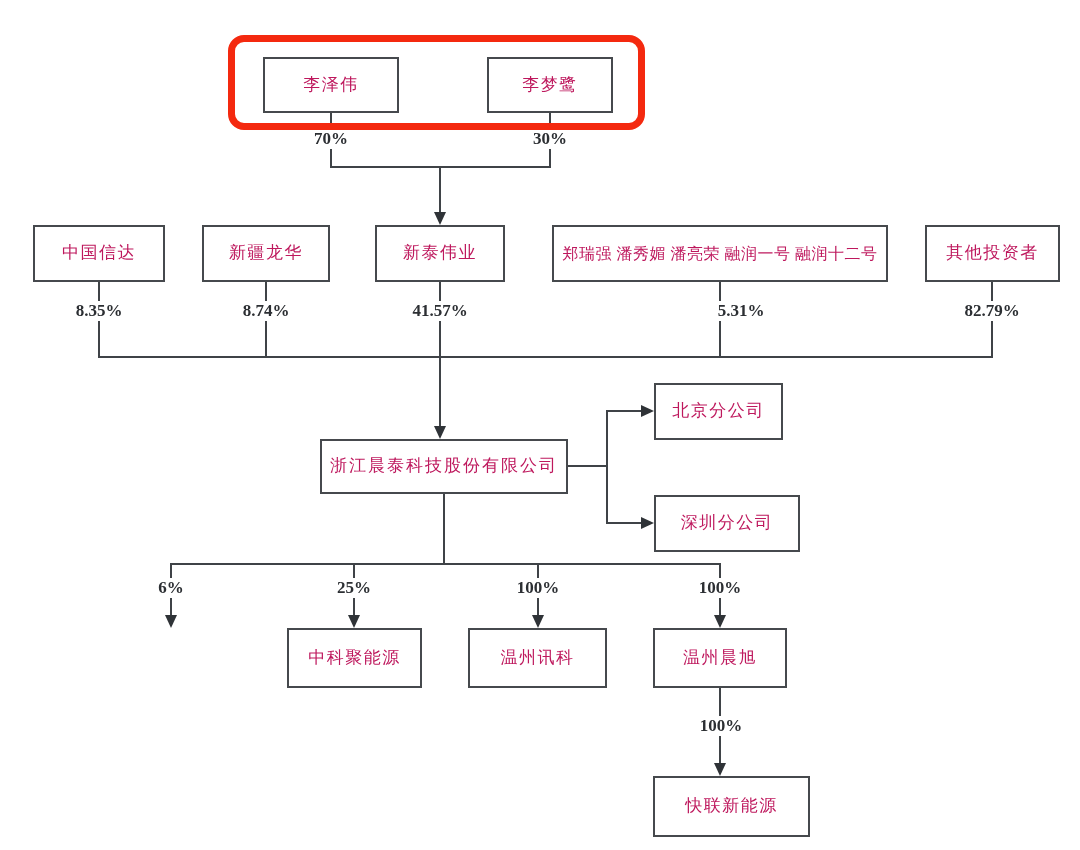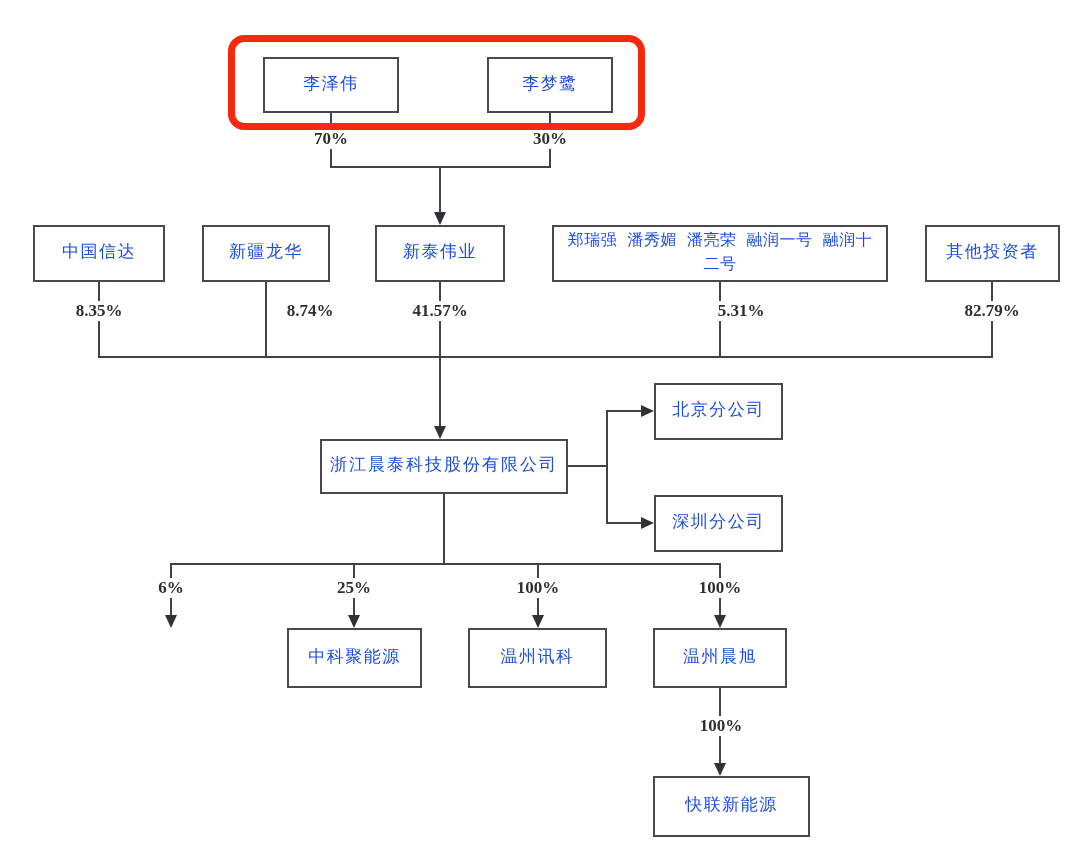--- a/index.html
+++ b/index.html
@@ -8,28 +8,27 @@
     width:1080px;height:850px;
     background:#ffffff;
     font-family:"Liberation Serif","DejaVu Serif",serif;
     overflow:hidden;
   }
   .node{
     position:absolute;
     box-sizing:border-box;
     border:2px solid #46494d;
     background:#ffffff;
-    color:#1d4ed8;
+    color:#be185d;
     display:flex;align-items:center;justify-content:center;
     text-align:center;
     font-size:17px;
     letter-spacing:1.5px;
     line-height:1.45;
     z-index:3;
-    font-family:Liberation Mono, monospace;
   }
   .node.small-text{font-size:16px;letter-spacing:0.5px;padding:0 8px;}
   .vline,.hline{position:absolute;background:#3f4347;z-index:1;}
   .vline{width:2px;}
   .hline{height:2px;}
   .arrow-down{
     position:absolute;width:0;height:0;z-index:2;
     border-left:6px solid transparent;
     border-right:6px solid transparent;
     border-top:13px solid #2f3337;
@@ -85,40 +84,40 @@
   <div class="node" style="left:375px;top:225px;width:130px;height:57px;">新泰伟业</div>
   <div class="node small-text" style="left:552px;top:225px;width:336px;height:57px;">郑瑞强 潘秀媚 潘亮荣 融润一号 融润十二号</div>
   <div class="node" style="left:925px;top:225px;width:135px;height:57px;">其他投资者</div>
 
   <div class="vline" style="left:98px;top:282px;height:76px;"></div>
   <div class="vline" style="left:265px;top:282px;height:76px;"></div>
   <div class="vline" style="left:439px;top:282px;height:76px;"></div>
   <div class="vline" style="left:719px;top:282px;height:76px;"></div>
   <div class="vline" style="left:991px;top:282px;height:76px;"></div>
   <div class="pct" style="left:99px;top:301px;">8.35%</div>
-  <div class="pct" style="left:266px;top:301px;margin-left:44px;">8.74%</div>
+  <div class="pct" style="left:266px;top:301px;">8.74%</div>
   <div class="pct" style="left:440px;top:301px;">41.57%</div>
   <div class="pct" style="left:720px;top:301px;margin-left:21px;">5.31%</div>
   <div class="pct" style="left:992px;top:301px;">82.79%</div>
 
   <div class="hline" style="left:98px;top:356px;width:895px;"></div>
   <div class="vline" style="left:439px;top:356px;height:71px;"></div>
   <div class="arrow-down" style="left:434px;top:426px;"></div>
 
   <div class="node" style="left:320px;top:439px;width:248px;height:55px;letter-spacing:2px;">浙江晨泰科技股份有限公司</div>
 
   <div class="hline" style="left:568px;top:465px;width:40px;"></div>
   <div class="vline" style="left:606px;top:410px;height:114px;"></div>
   <div class="hline" style="left:606px;top:410px;width:36px;"></div>
   <div class="arrow-right" style="left:641px;top:405px;"></div>
   <div class="hline" style="left:606px;top:522px;width:36px;"></div>
   <div class="arrow-right" style="left:641px;top:517px;"></div>
 
   <div class="node" style="left:654px;top:383px;width:129px;height:57px;">北京分公司</div>
-  <div class="node" style="left:654px;top:495px;width:129px;height:57px;">深圳分公司</div>
+  <div class="node" style="left:654px;top:495px;width:146px;height:57px;">深圳分公司</div>
 
   <div class="vline" style="left:443px;top:494px;height:71px;"></div>
   <div class="hline" style="left:170px;top:563px;width:551px;"></div>
   <div class="vline" style="left:170px;top:563px;height:53px;"></div>
   <div class="vline" style="left:353px;top:563px;height:53px;"></div>
   <div class="vline" style="left:537px;top:563px;height:53px;"></div>
   <div class="vline" style="left:719px;top:563px;height:53px;"></div>
   <div class="arrow-down" style="left:165px;top:615px;"></div>
   <div class="arrow-down" style="left:348px;top:615px;"></div>
   <div class="arrow-down" style="left:532px;top:615px;"></div>

